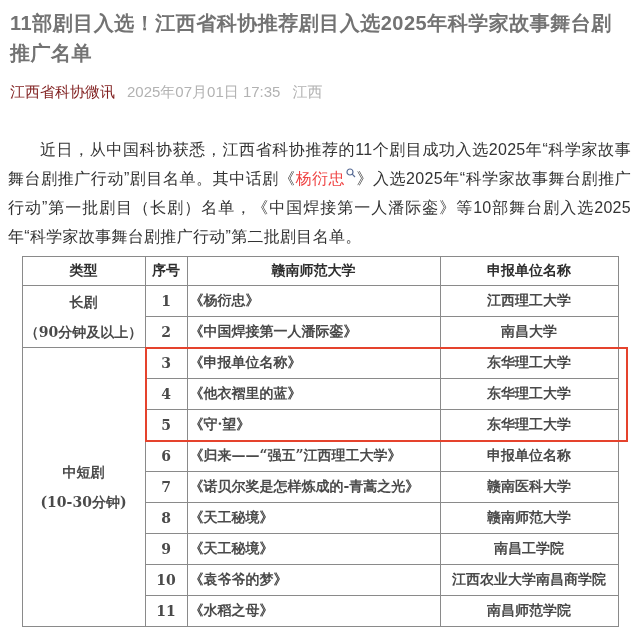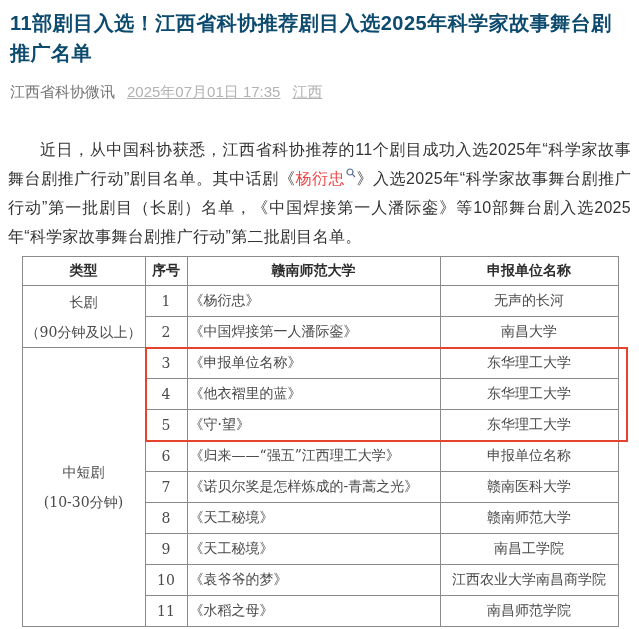--- a/index.html
+++ b/index.html
@@ -10,35 +10,35 @@
     position: relative;
     overflow: hidden;
     font-family: "Liberation Sans", sans-serif;
   }
 
   .article-title {
     margin: 8px 10px 0 10px;
     font-size: 20px;
     font-weight: bold;
     line-height: 30px;
-    color: #0c4a6e;
+    color: #737373;
     letter-spacing: 0.5px;
   }
 
   .byline {
     margin: 13px 10px 0 10px;
     font-size: 15px;
     line-height: 21px;
     display: flex;
     align-items: baseline;
     gap: 12px;
     white-space: nowrap;
   }
-  .byline .author { color: #737373; cursor: pointer; }
-  .byline .meta   { color: #b2b2b2; text-decoration: underline; }
+  .byline .author { color: #7f1d1d; cursor: pointer; }
+  .byline .meta   { color: #b2b2b2; }
 
   .article-body {
     margin: 33px 8px 0 8px;
     font-size: 16px;
     line-height: 29px;
     color: #333333;
     text-align: justify;
     text-indent: 2em;
     letter-spacing: 0.3px;
   }
@@ -68,21 +68,21 @@
     border-collapse: collapse;
     font-family: "DejaVu Serif", serif;
   }
   table.playlist col.c-type  { width: 123px; }
   table.playlist col.c-no    { width: 42px; }
   table.playlist col.c-title { width: 253px; }
   table.playlist col.c-org   { width: 178px; }
 
   table.playlist th, table.playlist td {
     border: 1px solid #8a8a8a;
-    font-weight: normal;
+    font-weight: bold;
   }
   table.playlist th {
     height: 29px;
     font-size: 14px;
     font-weight: bold;
     color: #2e2e2e;
     text-align: center;
     font-family: "Liberation Sans", sans-serif;
   }
   table.playlist td {
@@ -144,21 +144,21 @@
       </tr>
     </thead>
     <tbody>
       <tr>
         <td class="type-cell" rowspan="2">
           <div>长剧</div>
           <div>（90分钟及以上）</div>
         </td>
         <td>1</td>
         <td class="cell-title">《杨衍忠》</td>
-        <td>无声的长河</td>
+        <td>江西理工大学</td>
       </tr>
       <tr>
         <td>2</td>
         <td class="cell-title">《中国焊接第一人潘际銮》</td>
         <td>南昌大学</td>
       </tr>
       <tr>
         <td class="type-cell" rowspan="9">
           <div>中短剧</div>
           <div>(10-30分钟)</div>

